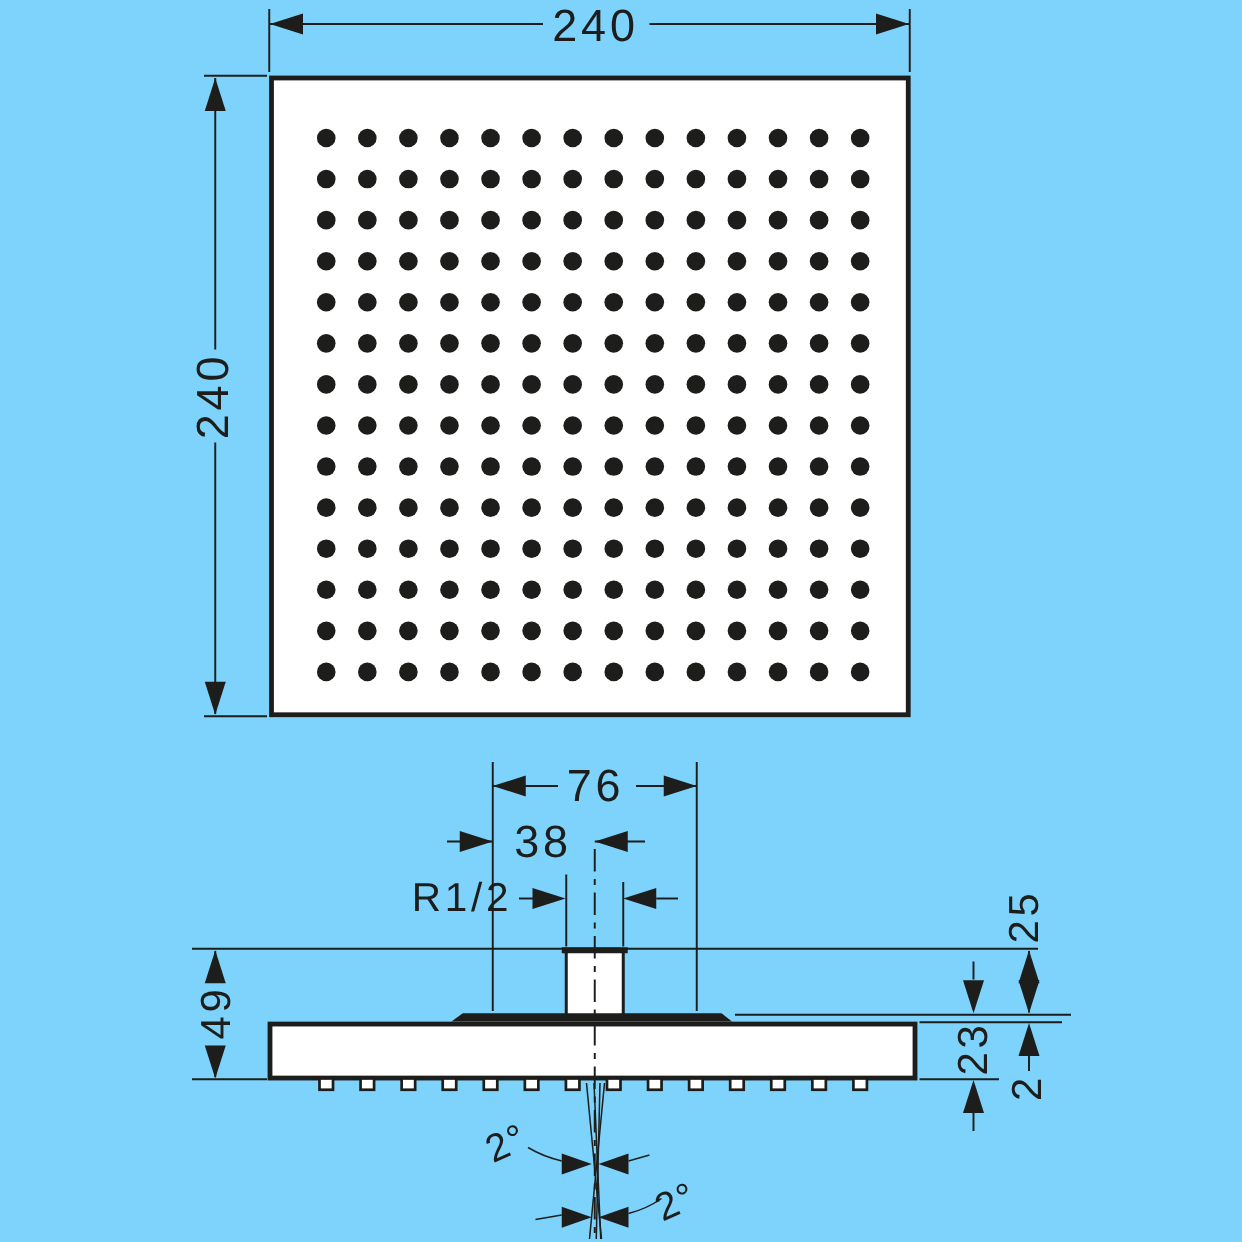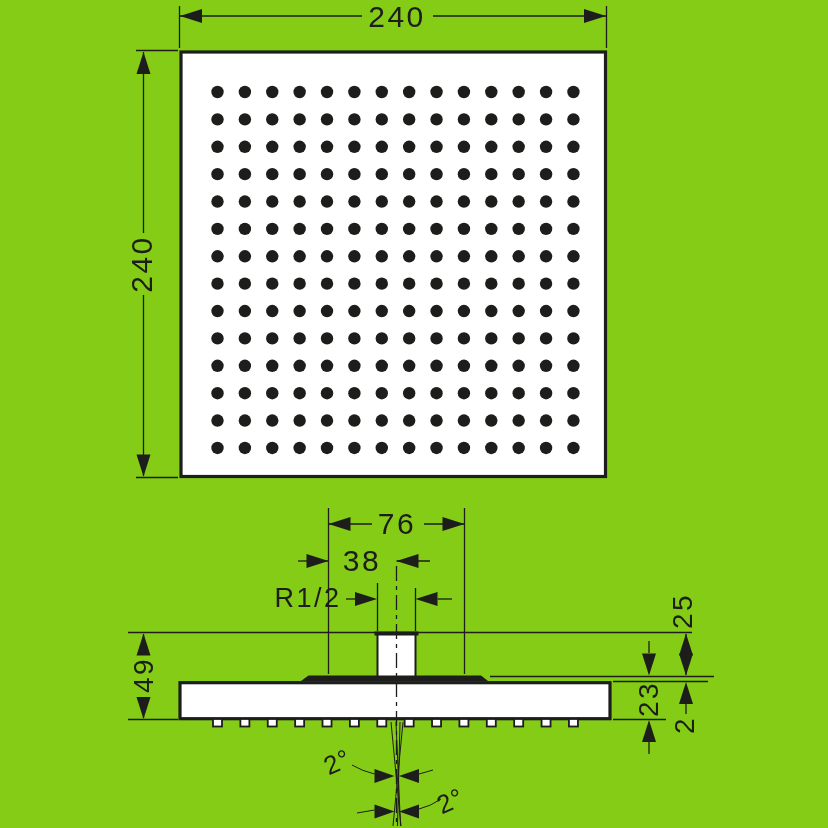--- a/index.html
+++ b/index.html
@@ -1,16 +1,16 @@
 <!DOCTYPE html>
 <html><head>
 <meta charset="utf-8">
 <style>
   html,body{margin:0;padding:0;background:#ffffff;}
-  .stage{width:828px;height:828px;position:relative;background:#84cc16;overflow:hidden;}
+  .stage{width:828px;height:828px;position:relative;background:#7dd3fc;overflow:hidden;}
   svg{display:block;}
   .outline{fill:#fff;stroke:#1d1d1b;stroke-width:3.2;}
   .thick{stroke:#1d1d1b;stroke-width:4;fill:none;}
   .edge2{stroke:#1d1d1b;stroke-width:2;fill:none;}
   .dim{stroke:#1d1d1b;stroke-width:1.3;fill:none;}
   .thin{stroke:#1d1d1b;stroke-width:1;fill:none;}
   .ah{fill:#1d1d1b;stroke:none;}
   .inkfill{fill:#1d1d1b;stroke:none;}
   text{font-family:"Liberation Sans","DejaVu Sans",sans-serif;fill:#1d1d1b;
        letter-spacing:2.5px;}

